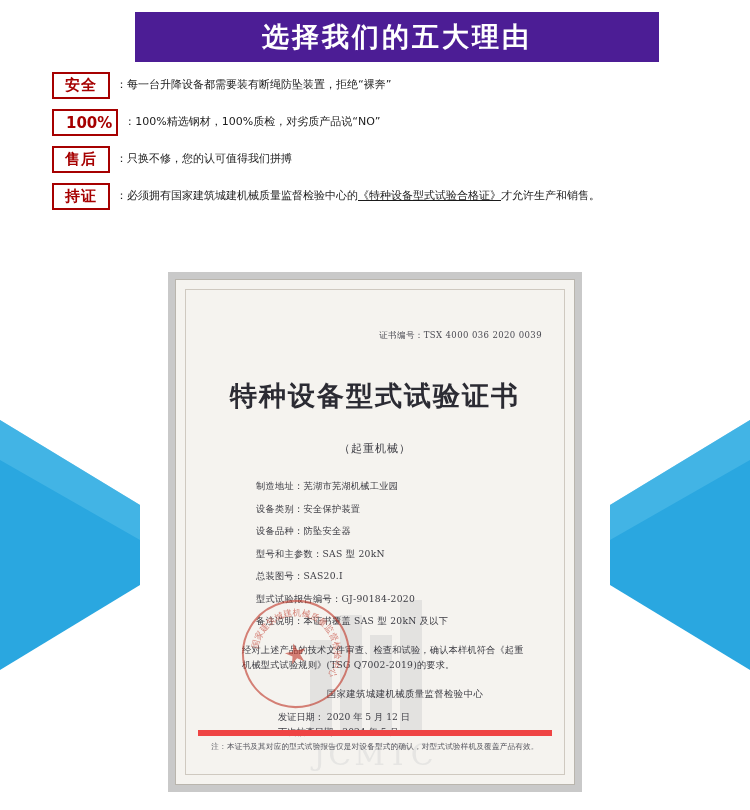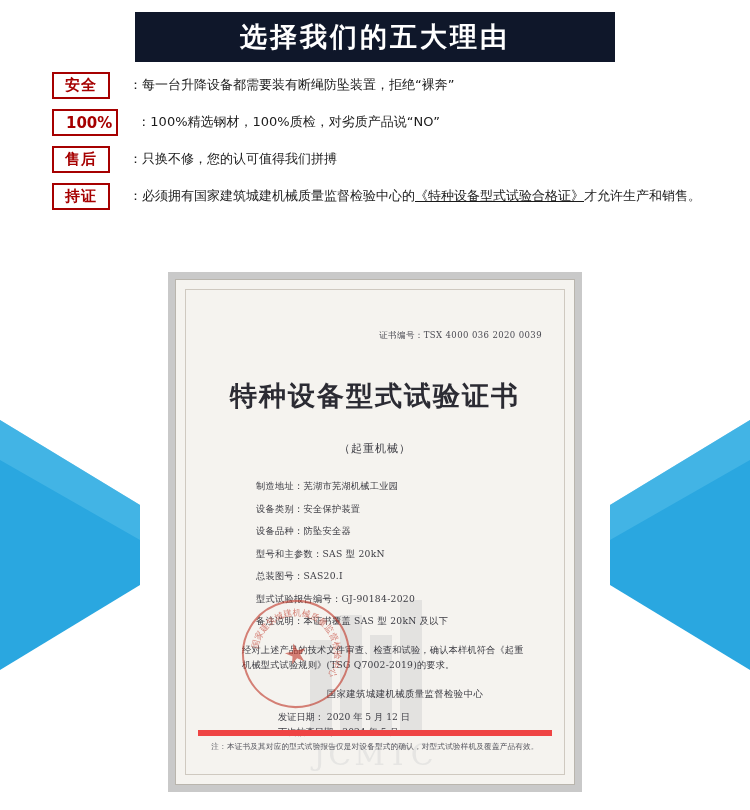--- a/index.html
+++ b/index.html
@@ -13,22 +13,22 @@
   #page {
     position: relative;
     width: 750px; height: 810px;
     background: #ffffff;
   }
 
   
   .title-banner {
     position: absolute;
     left: 135px; top: 12px;
-    width: 480px; height: 50px;
-    background: #0f172a;
+    width: 524px; height: 50px;
+    background: #4c1d95;
     display: flex; align-items: center; justify-content: center;
   }
   .title-banner .txt {
     color: #ffffff;
     font-size: 27px;
     font-weight: bold;
     letter-spacing: 3px;
   }
 
   
@@ -49,22 +49,22 @@
     border: 2px solid #a60000;
     color: #a60000;
     font-size: 15px;
     font-weight: bold;
     display: flex; align-items: center; justify-content: center;
     padding: 0 4px;
     letter-spacing: 1px;
   }
   .tag.num { font-size: 15px; letter-spacing: 0; padding-left: 12px; }
   .reason-text {
-    margin-left: 19px;
-    font-size: 13px;
+    margin-left: 6px;
+    font-size: 11px;
     color: #1b1b1b;
     line-height: 23px;
     padding-top: 1px;
   }
   .reason-text u { }
 
   
   .arrow-left, .arrow-right {
     position: absolute;
     top: 420px;

